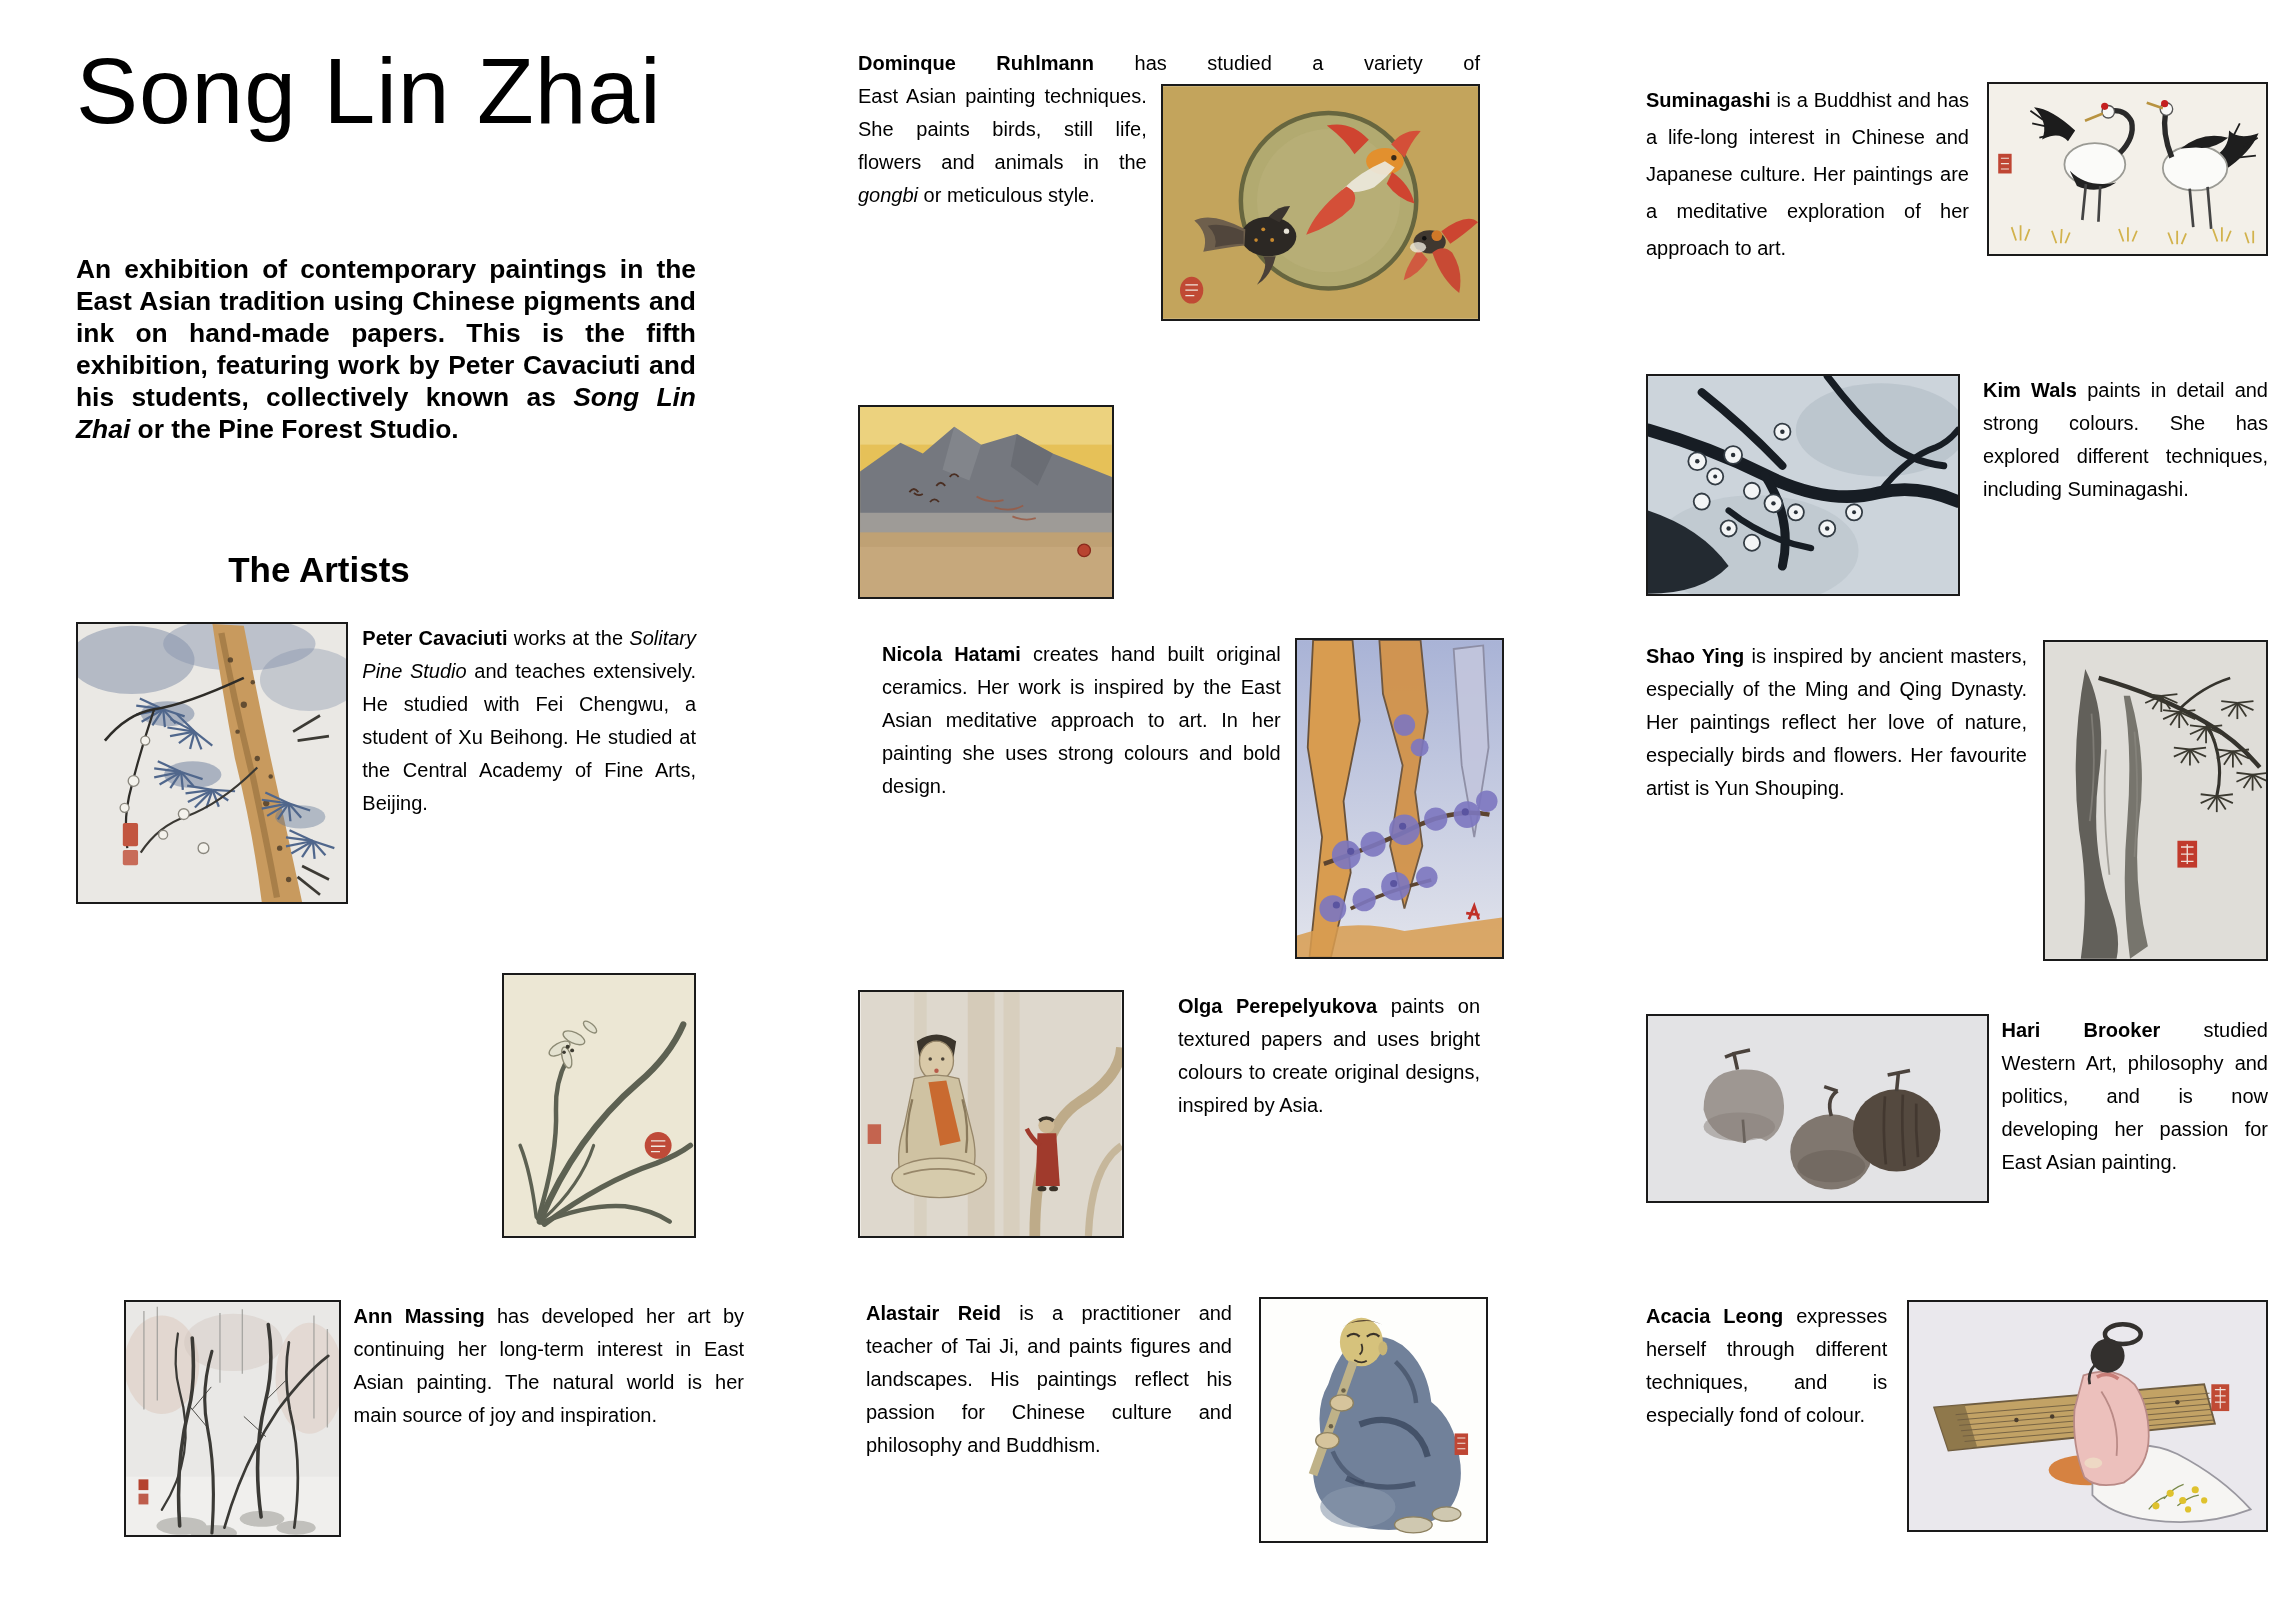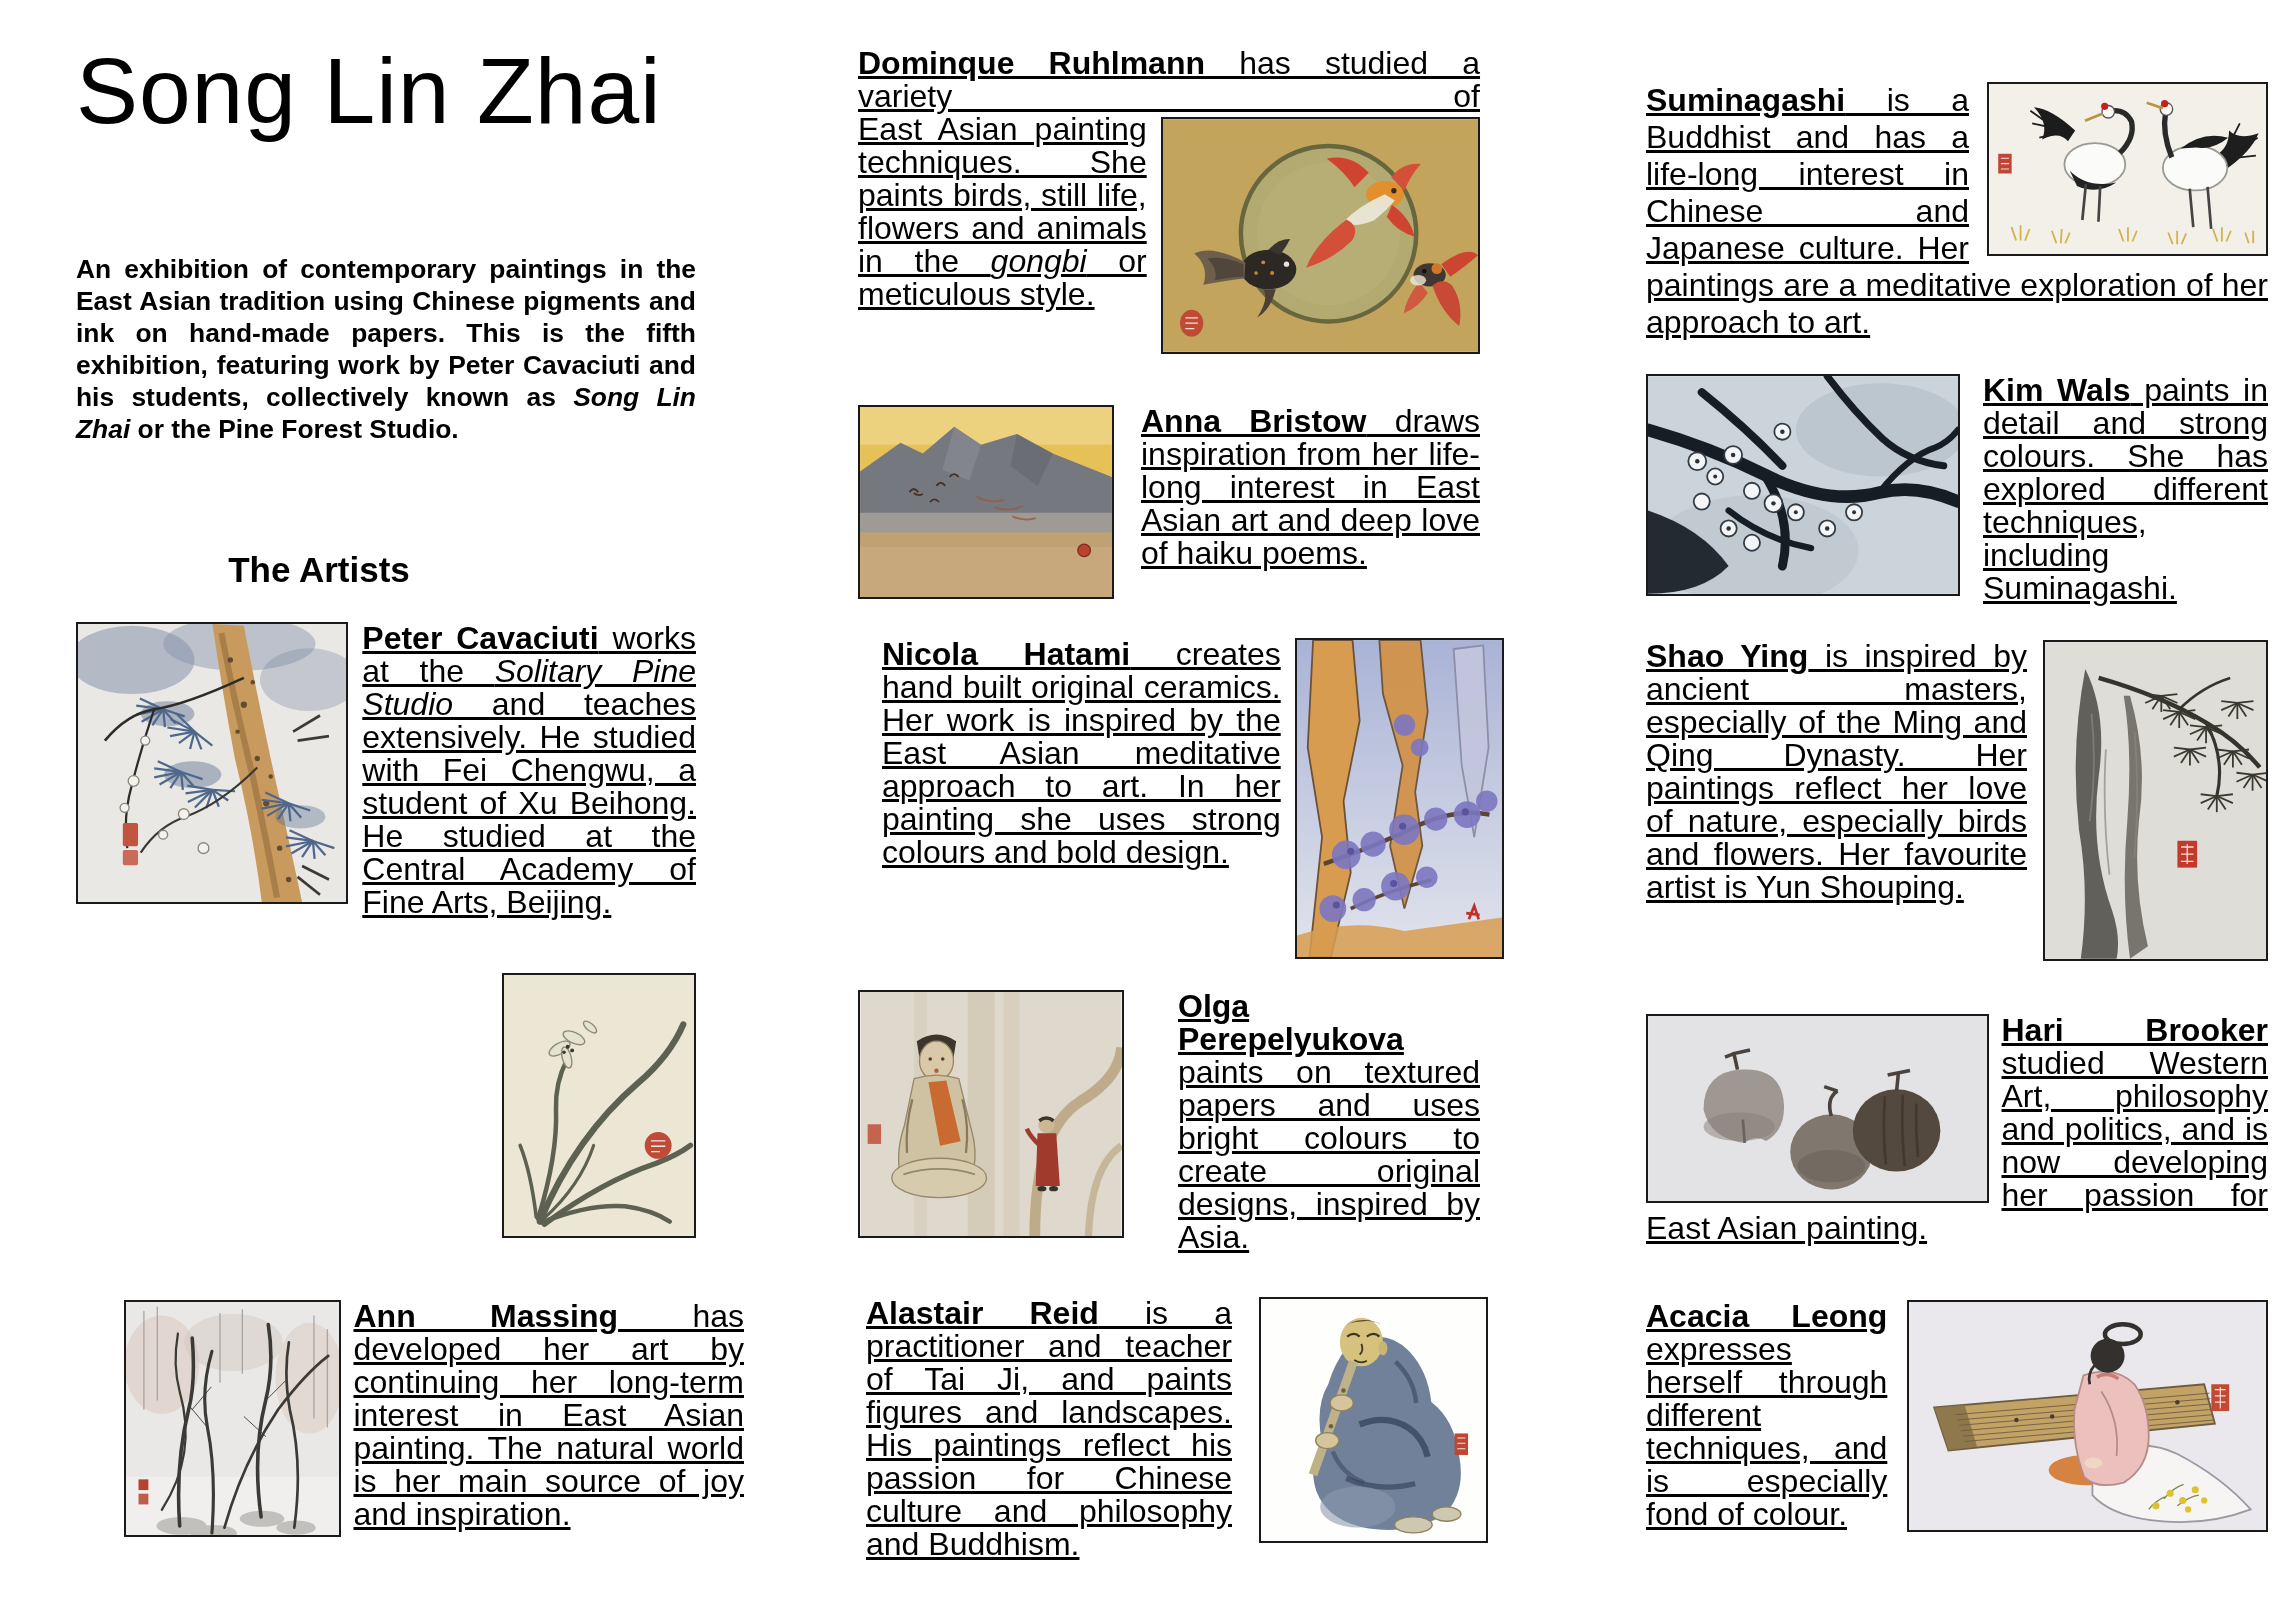--- a/index.html
+++ b/index.html
@@ -2,21 +2,21 @@
 <html style="font-size:14.3px"><head>
 <meta charset="utf-8">
 <style>
   html,body{margin:0;padding:0;}
   body{width:2293px;height:1620px;position:relative;background:#ffffff;color:#000;
        font-family:"Liberation Sans", sans-serif;overflow:hidden;}
   .sec{position:absolute;}
   h1{margin:0;font-size:93px;font-weight:400;line-height:1.15;letter-spacing:0.9px;}
   .heading{font-size:35px;font-weight:700;text-align:center;padding-right:134px;margin:16px;}
   .intro{font-size:26.4px;line-height:32px;font-weight:700;text-align:justify;margin:0;}
-  .bio{font-size:32px;line-height:33px;text-align:justify;margin:0;text-decoration:underline;}
+  .bio{font-size:20px;line-height:33px;text-align:justify;margin:0;}
   .bio b{font-weight:700;}
   em{font-style:italic;}
   .lead{text-align-last:justify;}
   .lh41{line-height:37px;}
   .art{border:2.7px solid #1a1a1a;background:#fff;box-sizing:content-box;}
   .art svg{display:block;}
   .art-l{float:left;}
   .art-r{float:right;}
   
   .s-title{left:76px;top:38px;width:645px;}
@@ -252,21 +252,20 @@
         <path d="M85 88 q5 -7 10 0"></path>
         <path d="M100 78 q5 -6 10 0"></path>
         <path d="M78 106 q5 -6 10 0"></path>
       </g>
       <g stroke="#9a5a44" stroke-width="2" fill="none" opacity="0.85">
         <path d="M130 100 q15 8 30 4 M150 112 q18 6 32 -2 M170 122 q14 6 26 2"></path>
       </g>
       <circle cx="250" cy="160" r="7" fill="#b84430" stroke="#8a2a1c" stroke-width="1.5"></circle>
     </svg>
   </div>
-  <p class="bio"><b>Anna Bristow</b><span><span> draws inspiration from her life-long interest in East Asian art and deep love of haiku poems.</span></span></p>
 </section>
 
 <section class="sec s-nicola">
   <div class="art art-r">
     <svg width="205" height="317" viewBox="0 0 229 354" xmlns="http://www.w3.org/2000/svg">
       <defs>
         <linearGradient id="nbg" x1="0" y1="0" x2="0" y2="1">
           <stop offset="0" stop-color="#a9b3d6"></stop>
             <stop offset="1" stop-color="#e2e4ec"></stop>
         </linearGradient>

